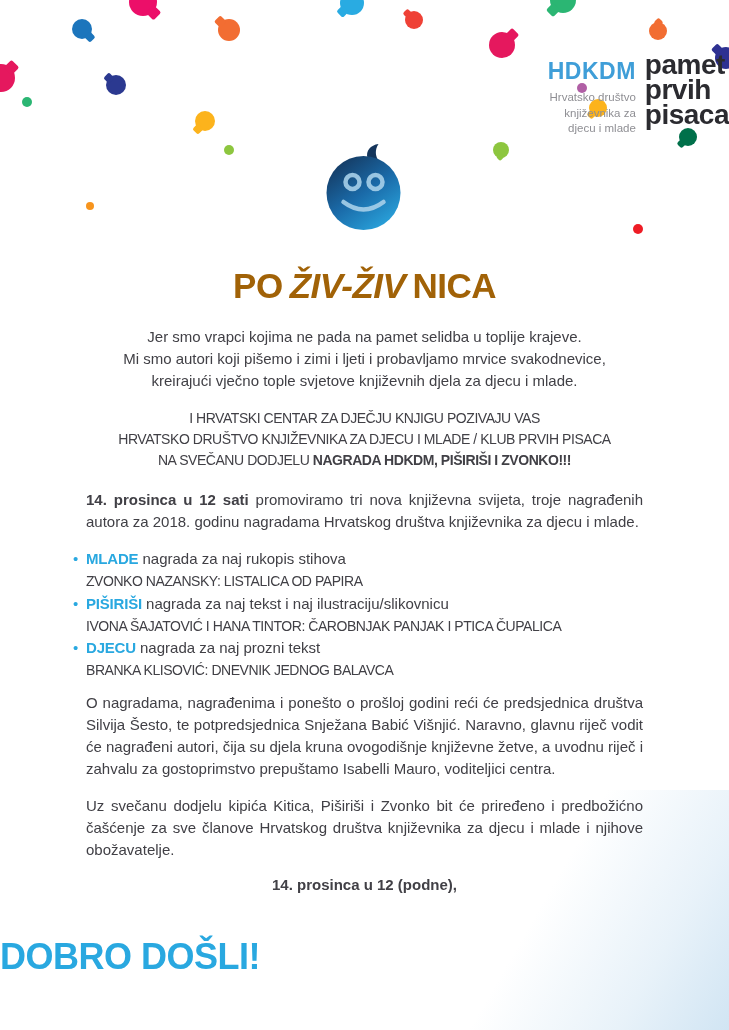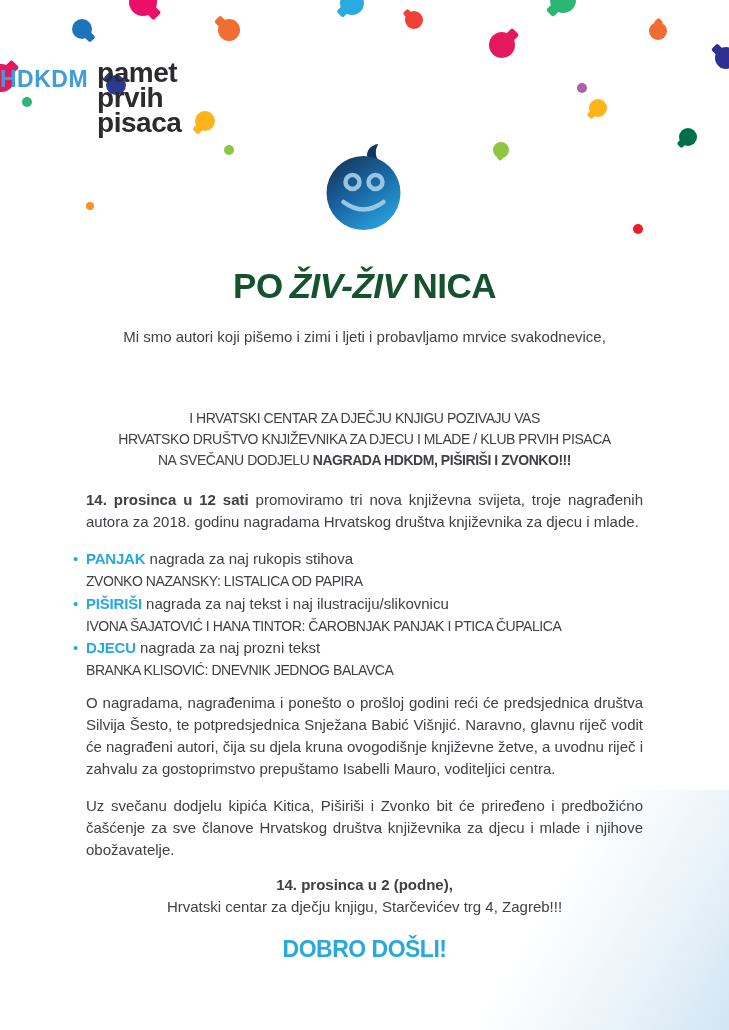--- a/index.html
+++ b/index.html
@@ -10,31 +10,31 @@
   .layer{position:absolute;inset:0;}
   
   .blob{position:absolute;border-radius:50%;}
   .blob .tail{position:absolute;transform:rotate(45deg);border-radius:2px;}
   
   .corner-wash{
     position:absolute;right:0;bottom:0;width:310px;height:240px;
     background:linear-gradient(300deg, rgba(204,226,242,0.9) 0%, rgba(204,226,242,0.45) 25%, rgba(204,226,242,0) 58%);
   }
   
-  .logo{position:absolute;top:60px;left:0;width:100%;display:flex;justify-content:flex-start;}
+  .logo{position:absolute;top:52px;left:0;width:100%;display:flex;justify-content:flex-end;}
   .logo-left{text-align:right;padding-top:6px;margin-right:9px;}
   .logo-acronym{font-size:23px;font-weight:bold;color:#3f9ed8;letter-spacing:0.5px;}
   .logo-society{font-size:11.5px;color:#8f8f94;line-height:15.5px;margin-top:5px;}
   .logo-club{font-weight:bold;font-size:28px;line-height:25px;color:#2b2b30;letter-spacing:-0.5px;}
   
   .mascot{position:absolute;left:325px;top:144px;}
   
   .title{
     position:absolute;top:266px;left:0;width:100%;text-align:center;margin:0;
-    font-size:35px;font-weight:bold;letter-spacing:-0.5px;color:#14532d;
+    font-size:35px;font-weight:bold;letter-spacing:-0.5px;color:#a16207;
   }
   .title .it{font-style:italic;margin-right:7px;}
   .title .pre{margin-right:7px;}
   
   .col{position:absolute;left:86px;width:557px;font-size:15px;line-height:22px;}
   .center{text-align:center;}
   .just{text-align:justify;}
   .caps{font-size:14px;letter-spacing:-0.45px;}
   .b{font-weight:bold;}
   .intro{top:326px;}
@@ -42,22 +42,22 @@
   .promo{top:489px;}
   .awards{top:548px;line-height:22.3px;}
   .award-line{position:relative;}
   .bullet{position:absolute;left:-13px;top:0;color:#29a8e0;}
   .award-name{color:#29a8e0;font-weight:bold;letter-spacing:-0.2px;}
   .winner{font-size:14px;letter-spacing:-0.45px;}
   .about{top:692px;}
   .refreshments{top:795px;}
   .whenwhere{top:874px;}
   .welcome{
-    position:absolute;top:936px;left:0;width:100%;text-align:center;
-    font-size:23px;font-weight:bold;letter-spacing:-0.5px;color:#29a8e0;
+    position:absolute;top:936px;left:0;width:100%;text-align:left;
+    font-size:36px;font-weight:bold;letter-spacing:-0.5px;color:#29a8e0;
   }
 </style>
 </head>
 <body>
 
 <div class="layer" id="confetti-layer">
     <div class="blob" style="left: 129px; top: -12px; height: 28px; width: 28px; background: rgb(236, 15, 105);">
       <div class="tail" style="height: 10.92px; width: 10.92px; background: rgb(236, 15, 105); left: 19.04px; top: 19.04px;"></div>
     </div>
     <div class="blob" style="left: 340px; top: -9px; height: 24px; width: 24px; background: rgb(41, 171, 226);">
@@ -108,20 +108,25 @@
     <div class="blob" style="left: 86px; top: 202px; height: 8px; width: 8px; background: rgb(247, 148, 29);"></div>
     <div class="blob" style="left: 633px; top: 224px; height: 10px; width: 10px; background: rgb(238, 28, 37);"></div>
   </div>
 <div class="corner-wash"></div>
 
 <div class="layer">
 
   <header class="logo">
     <div class="logo-left">
       <div class="logo-acronym">HDKDM</div>
+      <div class="logo-society">
+        <div>Hrvatsko društvo</div>
+        <div>književnika za</div>
+        <div>djecu i mlade</div>
+      </div>
     </div>
     <div class="logo-club">
       <div>pamet</div>
       <div>prvih</div>
       <div>pisaca</div>
     </div>
   </header>
 
   <svg class="mascot" width="77" height="86" viewBox="0 0 76 86">
     <defs>
@@ -134,44 +139,45 @@
     <path d="M42,14 C40,7 45,1 53,0 C49,6 50,12 53,17 C49,14 45,13 42,14 Z" fill="#14355b"></path>
     <circle cx="38" cy="49" r="37" fill="url(#dropg)"></circle>
     <circle cx="27" cy="38" r="7" fill="none" stroke="#a6cfe9" stroke-width="4.5" opacity="0.9"></circle>
     <circle cx="50" cy="38" r="7" fill="none" stroke="#a6cfe9" stroke-width="4.5" opacity="0.9"></circle>
     <path d="M18,58 Q 38,73 58,58" fill="none" stroke="#a6cfe9" stroke-width="4.5" stroke-linecap="round" opacity="0.9"></path>
   </svg>
 
   <h1 class="title"><span class="pre">PO</span><span class="it">ŽIV-ŽIV</span><span>NICA</span></h1>
 
   <div class="col center intro">
+    <div>Jer smo vrapci kojima ne pada na pamet selidba u toplije krajeve.</div>
     <div>Mi smo autori koji pišemo i zimi i ljeti i probavljamo mrvice svakodnevice,</div>
+    <div>kreirajući vječno tople svjetove književnih djela za djecu i mlade.</div>
   </div>
 
   <div class="col center caps invitation">
     <div>I HRVATSKI CENTAR ZA DJEČJU KNJIGU POZIVAJU VAS</div>
     <div>HRVATSKO DRUŠTVO KNJIŽEVNIKA ZA DJECU I MLADE / KLUB PRVIH PISACA</div>
     <div><span>NA SVEČANU DODJELU </span><span class="b">NAGRADA HDKDM, PIŠIRIŠI I ZVONKO!!!</span></div>
   </div>
 
   <div class="col just promo"><span class="b">14. prosinca u 12 sati</span><span> promoviramo tri nova književna svijeta, troje nagrađenih autora za 2018. godinu nagradama Hrvatskog društva književnika za djecu i mlade.</span></div>
 
   <div class="col awards">
-    <div class="award-line"><span class="bullet">•</span><span class="award-name">PANJAK</span><span> nagrada za naj rukopis stihova</span></div>
+    <div class="award-line"><span class="bullet">•</span><span class="award-name">MLADE</span><span> nagrada za naj rukopis stihova</span></div>
     <div class="winner">ZVONKO NAZANSKY: LISTALICA OD PAPIRA</div>
     <div class="award-line"><span class="bullet">•</span><span class="award-name">PIŠIRIŠI</span><span> nagrada za naj tekst i naj ilustraciju/slikovnicu</span></div>
     <div class="winner">IVONA ŠAJATOVIĆ I HANA TINTOR: ČAROBNJAK PANJAK I PTICA ČUPALICA</div>
     <div class="award-line"><span class="bullet">•</span><span class="award-name">DJECU</span><span> nagrada za naj prozni tekst</span></div>
     <div class="winner">BRANKA KLISOVIĆ: DNEVNIK JEDNOG BALAVCA</div>
   </div>
 
   <div class="col just about">O nagradama, nagrađenima i ponešto o prošloj godini reći će predsjednica društva Silvija Šesto, te potpredsjednica Snježana Babić Višnjić. Naravno, glavnu riječ vodit će nagrađeni autori, čija su djela kruna ovogodišnje književne žetve, a uvodnu riječ i zahvalu za gostoprimstvo prepuštamo Isabelli Mauro, voditeljici centra.</div>
 
   <div class="col just refreshments">Uz svečanu dodjelu kipića Kitica, Piširiši i Zvonko bit će priređeno i predbožićno čašćenje za sve članove Hrvatskog društva književnika za djecu i mlade i njihove obožavatelje.</div>
 
   <div class="col center whenwhere">
-    <div class="b">14. prosinca u 2 (podne),</div>
-    <div>Hrvatski centar za dječju knjigu, Starčevićev trg 4, Zagreb!!!</div>
+    <div class="b">14. prosinca u 12 (podne),</div>
   </div>
 
   <div class="welcome">DOBRO DOŠLI!</div>
 
 </div>
 
 </body></html>

